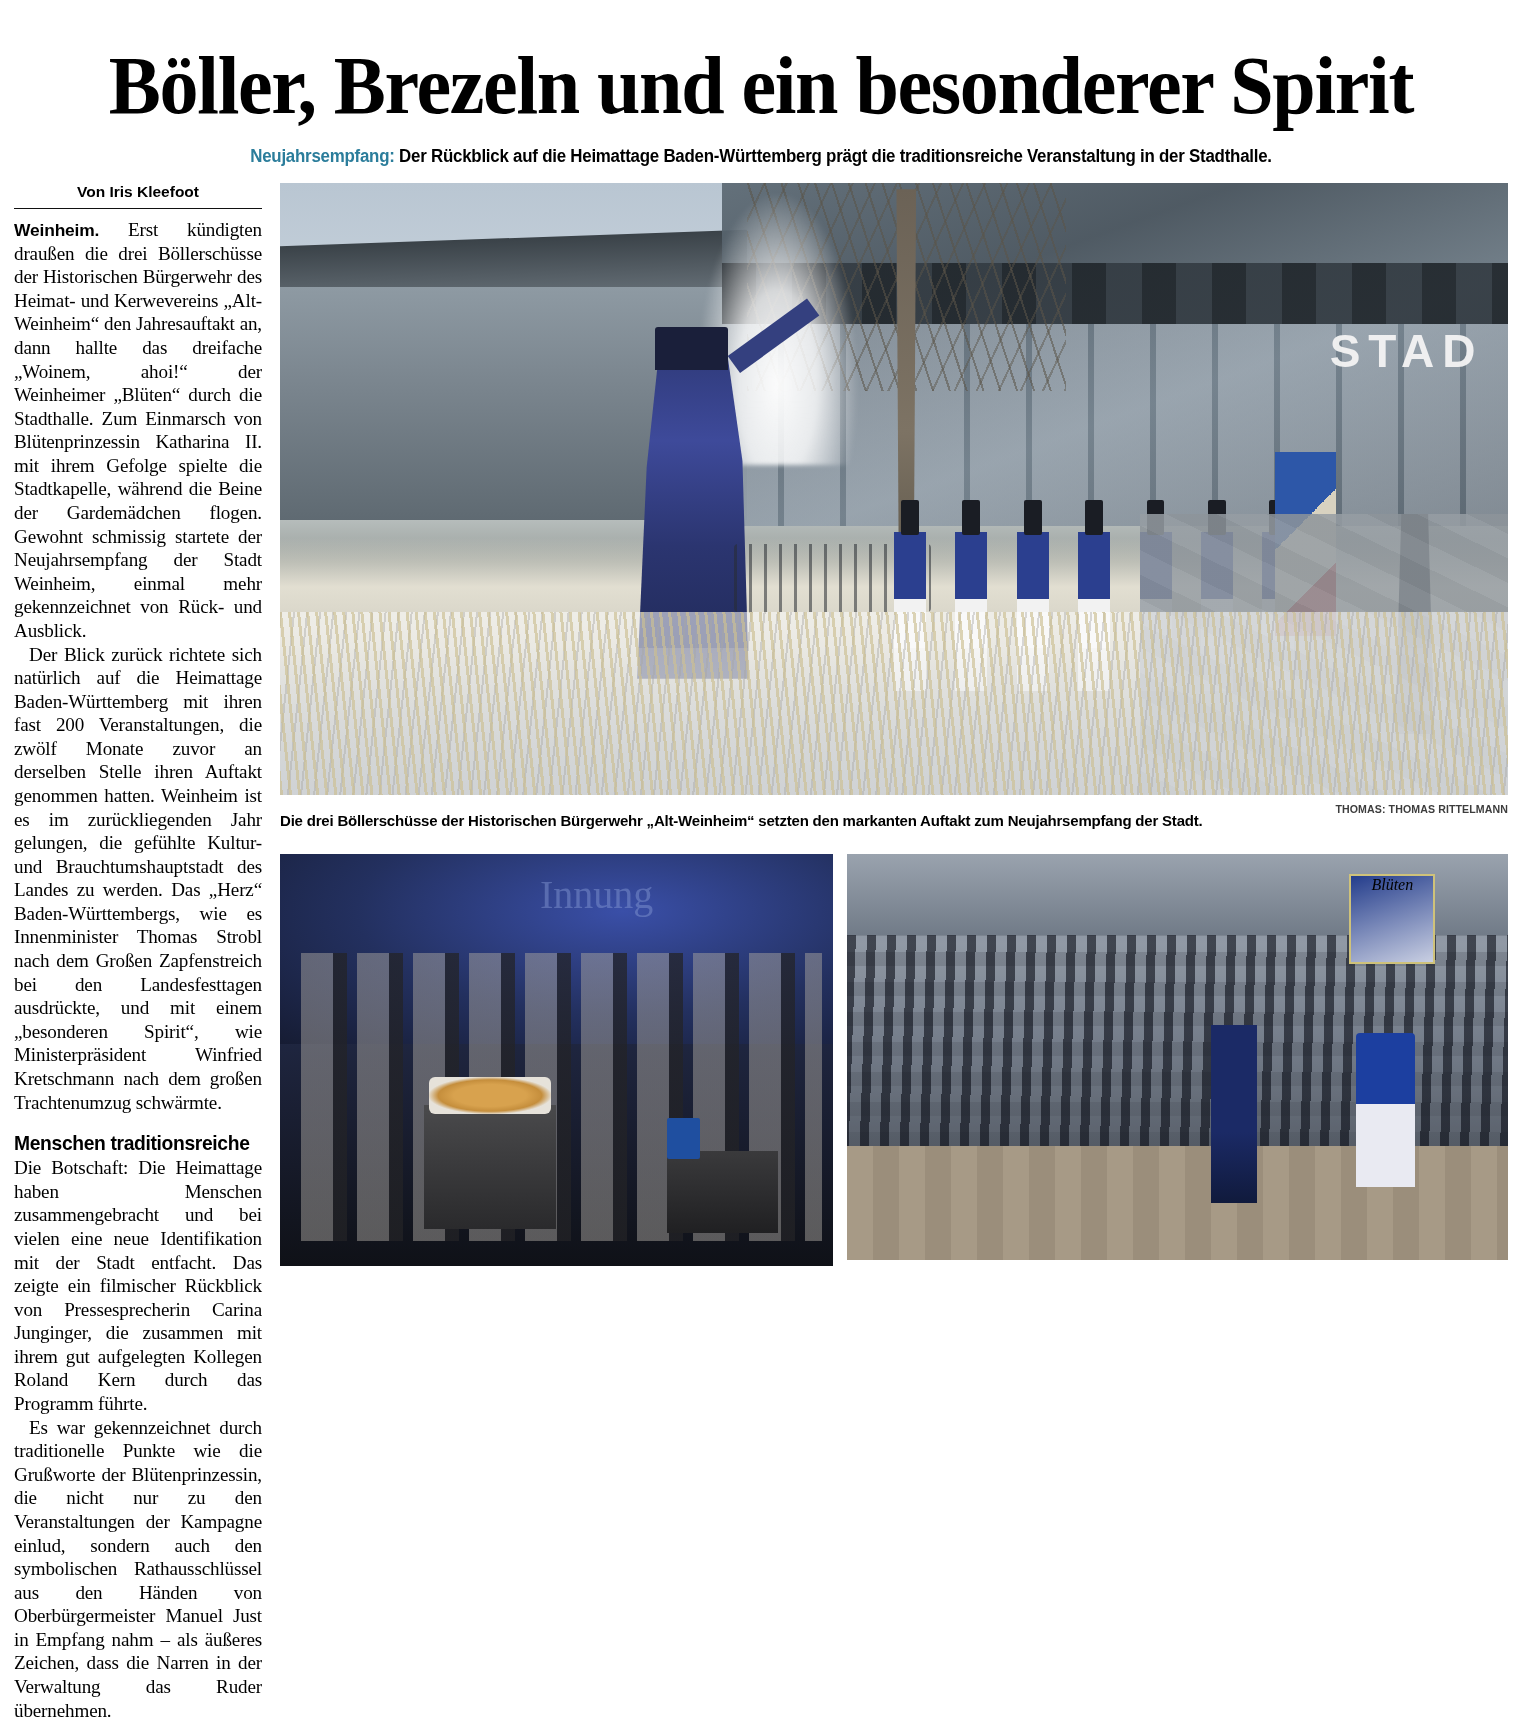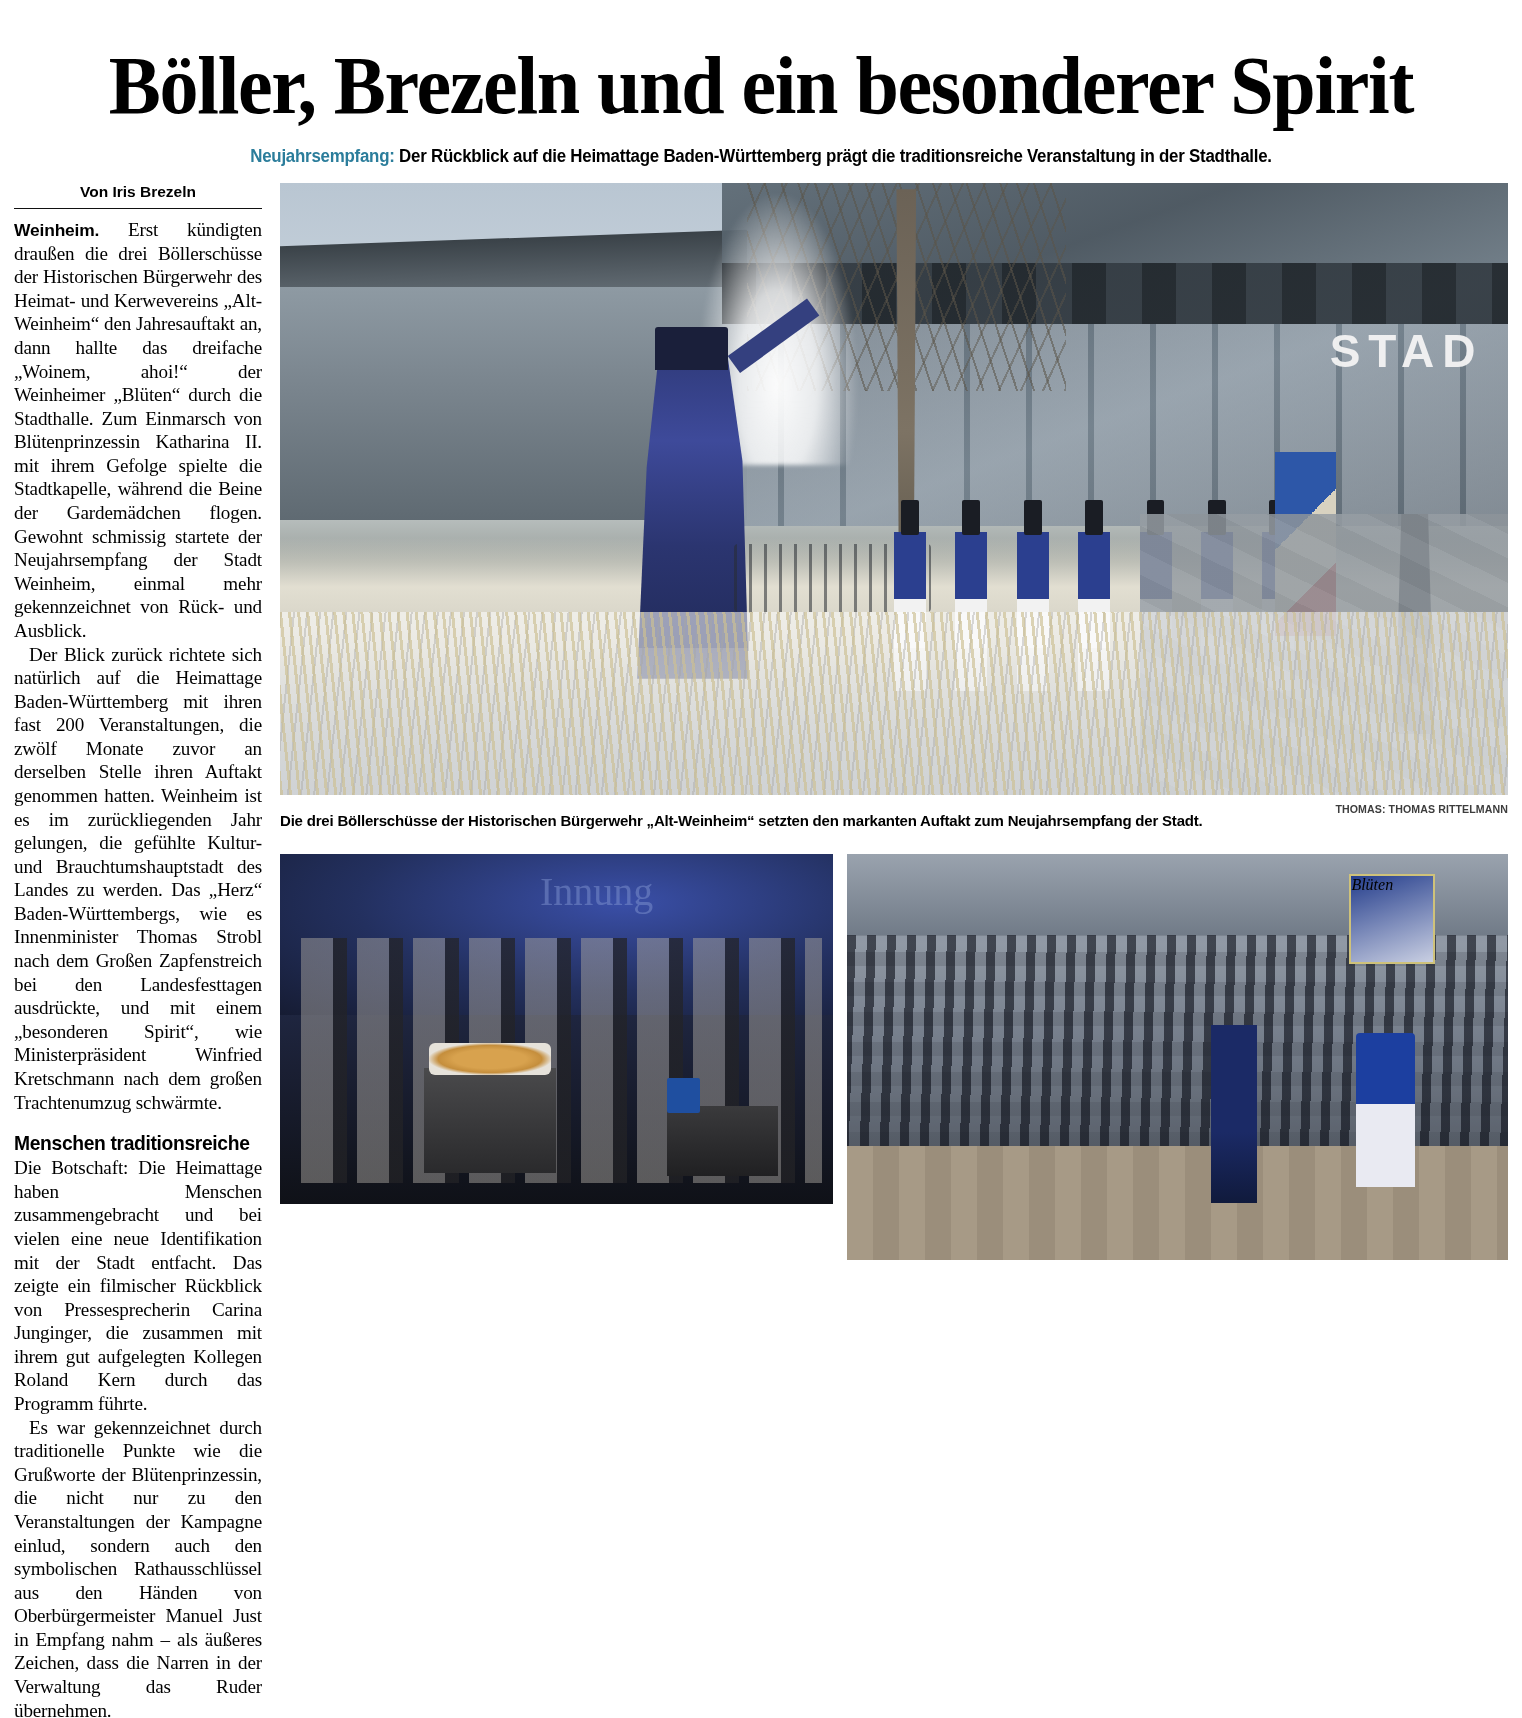--- a/index.html
+++ b/index.html
@@ -75,21 +75,21 @@
     font-family:"Liberation Sans", sans-serif;
     font-weight:700;
     font-size:19.3px;
     line-height:1.15;
     margin-top:19px;
     margin-bottom:1px;
     letter-spacing:-0.35px;
   }
 
   
-  .photo { position:relative; overflow:hidden; background:#9aa7b2; }
+  .photo { position:relative; overflow:hidden; background:#9aa7b2;text-align:center; }
   .caption {
     font-family:"Liberation Sans", sans-serif;
     font-weight:700;
     font-size:15px;
     line-height:1.27;
     padding-top:16px;
     letter-spacing:-0.2px;
   }
   .credit {
     font-family:"Liberation Sans", sans-serif;
@@ -203,21 +203,21 @@
     position:absolute; left:37%; bottom:30%; width:16%; height:11%;
     background:repeating-linear-gradient(90deg, rgba(40,44,50,0.55) 0 3px, transparent 3px 15px);
     border-radius:4px;
   }
 
   
   .mid { display:flex; gap:14px; margin-top:24px; }
   .mid .m1 { flex:0 0 553px; }
   .mid .m2 { flex:1 1 auto;font-style:italic; }
   .photo-stage {
-    height:350px;
+    height:412px;
     background:linear-gradient(180deg,#1b2640 0%,#232c4c 30%,#1a1f33 62%,#0f1117 100%);
     position:relative;
   }
   .photo-stage .screen {
     position:absolute; left:0; top:0; width:100%; height:46%;
     background:radial-gradient(ellipse at 62% 30%, #3a4fa8 0%, #23305f 55%, #161c33 100%);
   }
   .photo-stage .innung {
     position:absolute; left:47%; top:4%;
     font-family:"Liberation Serif", serif; font-size:40px; color:#7f93cf; opacity:0.5;
@@ -286,21 +286,21 @@
 
   <h1 class="headline">Böller, Brezeln und ein besonderer Spirit</h1>
 
   <div class="subhead">
     <span class="kicker">Neujahrsempfang:</span><span> Der Rückblick auf die Heimattage Baden-Württemberg prägt die traditionsreiche Veranstaltung in der Stadthalle.</span>
   </div>
 
   <div class="cols">
 
     <div class="col-left">
-      <div class="byline">Von Iris Brezeln</div>
+      <div class="byline">Von Iris Kleefoot</div>
       <div class="byline-rule"></div>
 
       <p class="body-p"><span class="lead">Weinheim.</span><span> Erst kündigten draußen die drei Böllerschüsse der Historischen Bürgerwehr des Heimat- und Kerwevereins „Alt-Weinheim“ den Jahresauftakt an, dann hallte das dreifache „Woinem, ahoi!“ der Weinheimer „Blüten“ durch die Stadthalle. Zum Einmarsch von Blütenprinzessin Katharina II. mit ihrem Gefolge spielte die Stadtkapelle, während die Beine der Gardemädchen flogen. Gewohnt schmissig startete der Neujahrsempfang der Stadt Weinheim, einmal mehr gekennzeichnet von Rück- und Ausblick.</span></p>
 
       <p class="body-p">Der Blick zurück richtete sich natürlich auf die Heimattage Baden-Württemberg mit ihren fast 200 Veranstaltungen, die zwölf Monate zuvor an derselben Stelle ihren Auftakt genommen hatten. Weinheim ist es im zurückliegenden Jahr gelungen, die gefühlte Kultur- und Brauchtumshauptstadt des Landes zu werden. Das „Herz“ Baden-Württembergs, wie es Innenminister Thomas Strobl nach dem Großen Zapfenstreich bei den Landesfesttagen ausdrückte, und mit einem „besonderen Spirit“, wie Ministerpräsident Winfried Kretschmann nach dem großen Trachtenumzug schwärmte.</p>
 
       <h2 class="sec-head">Menschen traditionsreiche</h2>
       <p class="body-p">Die Botschaft: Die Heimattage haben Menschen zusammengebracht und bei vielen eine neue Identifikation mit der Stadt entfacht. Das zeigte ein filmischer Rückblick von Pressesprecherin Carina Junginger, die zusammen mit ihrem gut aufgelegten Kollegen Roland Kern durch das Programm führte.</p>
       <p class="body-p">Es war gekennzeichnet durch traditionelle Punkte wie die Grußworte der Blütenprinzessin, die nicht nur zu den Veranstaltungen der Kampagne einlud, sondern auch den symbolischen Rathausschlüssel aus den Händen von Oberbürgermeister Manuel Just in Empfang nahm – als äußeres Zeichen, dass die Narren in der Verwaltung das Ruder übernehmen.</p>
 

